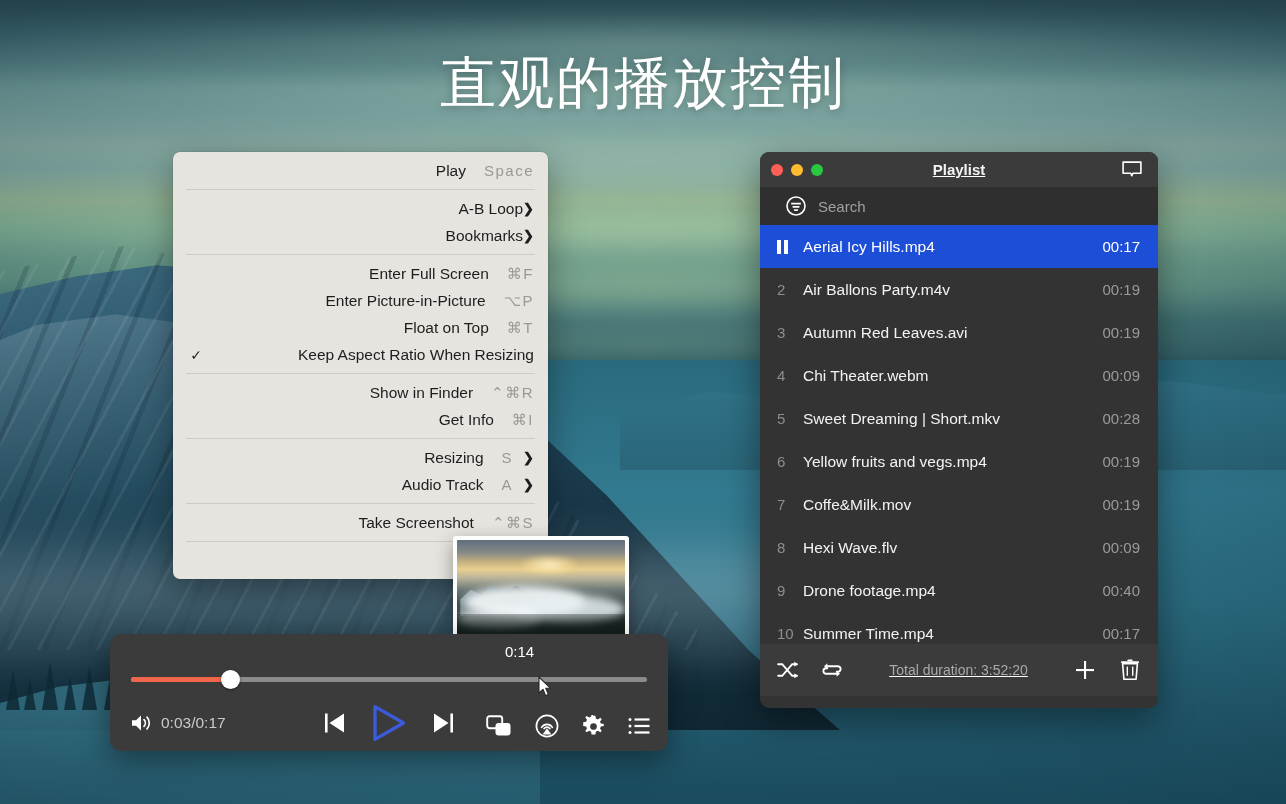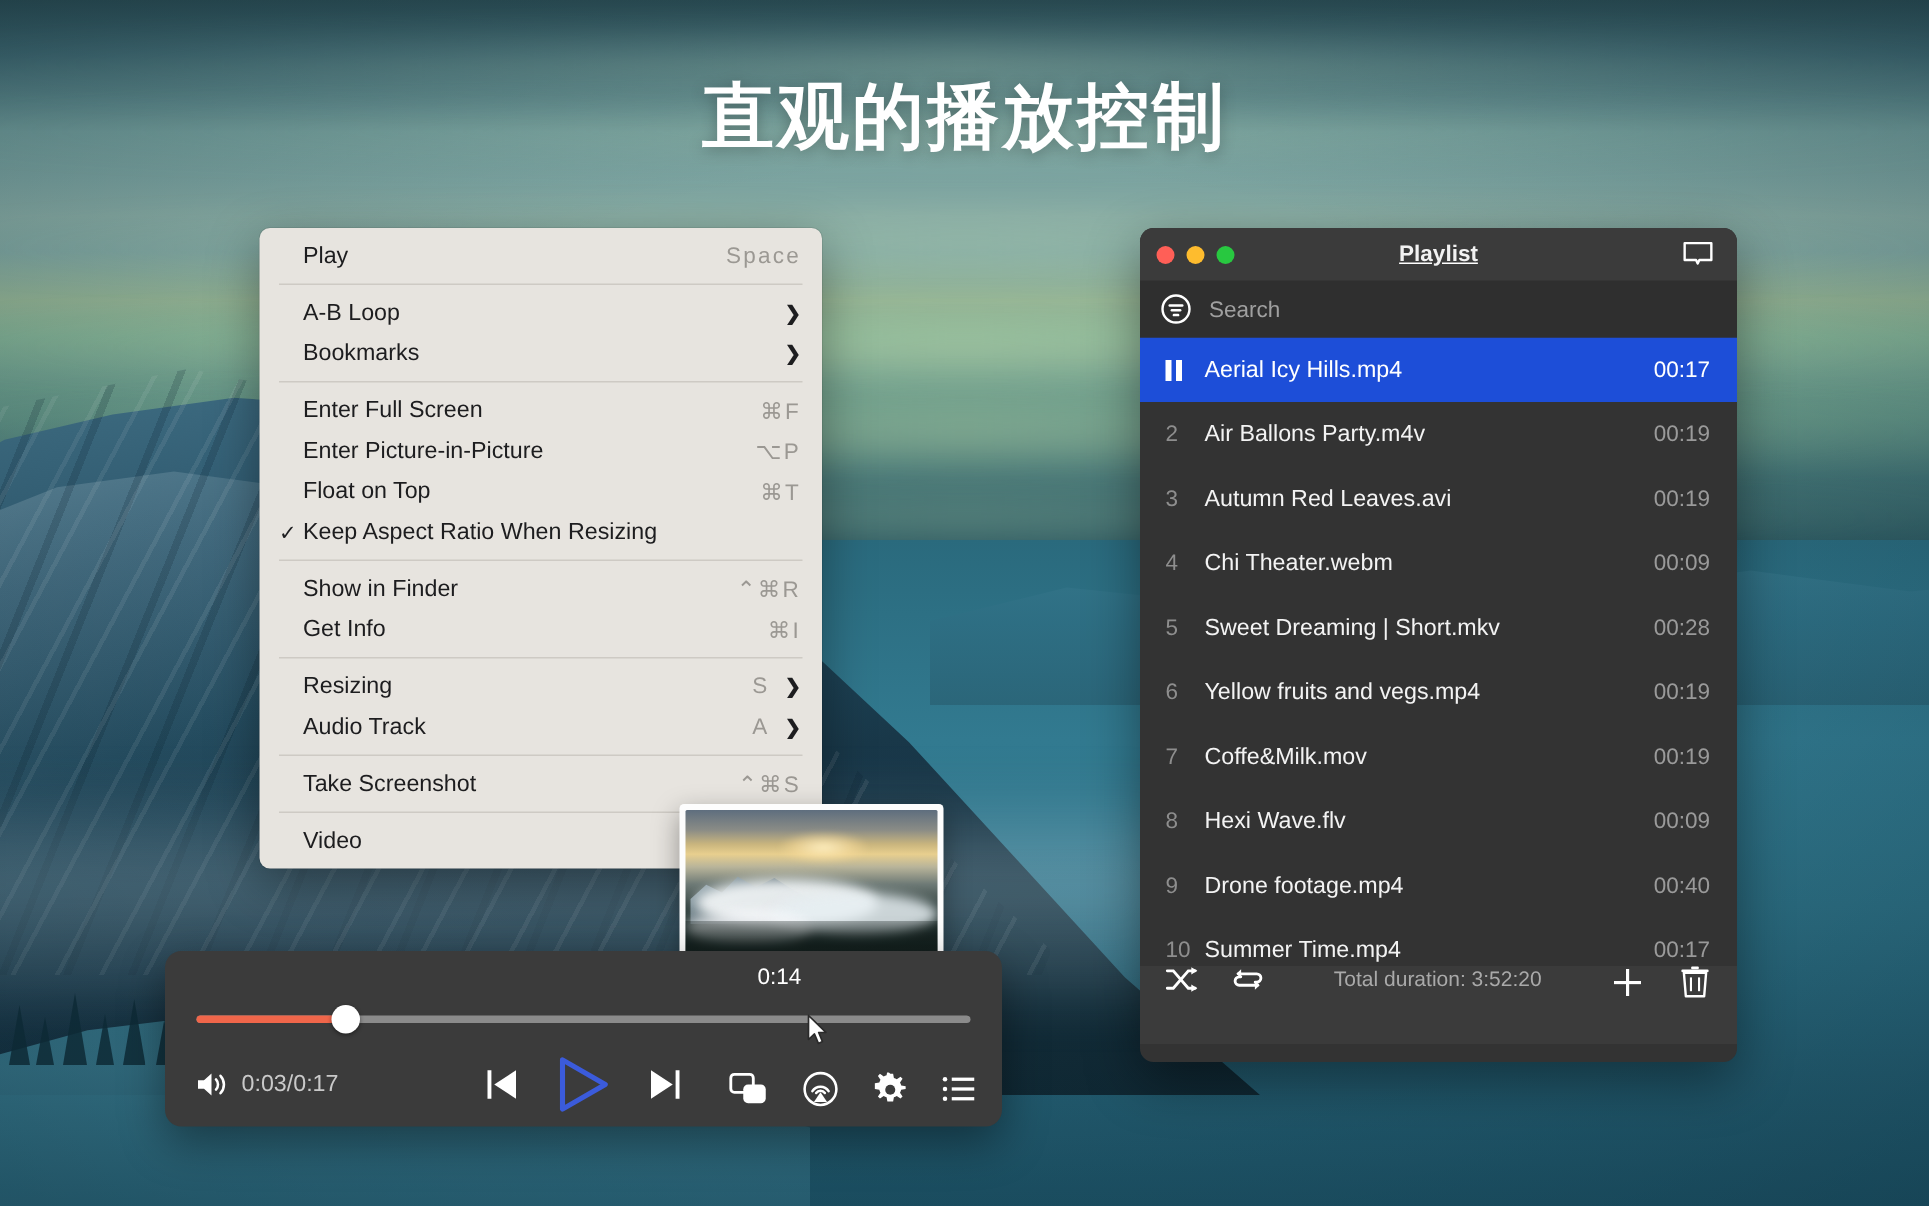--- a/index.html
+++ b/index.html
@@ -109,22 +109,22 @@
   .bg-vignette {
     position: absolute; inset: 0;
     background: radial-gradient(ellipse 85% 70% at 50% 42%, rgba(0,0,0,0) 40%, rgba(0,20,30,.30) 100%);
   }
 
   
   .headline {
     position: absolute; left: 0; top: 46px; width: 1286px;
     text-align: center;
     color: #ffffff;
-    font-size: 48px;
-    font-weight: 700;
+    font-size: 56px;
+    font-weight: 400;
     letter-spacing: 2px;
     text-shadow: 0 2px 10px rgba(0,0,0,.28);
   }
 
   
   .ctx-menu {
     position: absolute; left: 173px; top: 152px;
     width: 375px;
     background: #e7e4df;
     border-radius: 7px;
@@ -133,20 +133,21 @@
     font-size: 15.5px;
     color: #1d1d1f;
     overflow: hidden;
   }
   .ctx-item {
     position: relative;
     display: flex; align-items: center;
     height: 27px;
     padding: 0 14px 0 13px;
     white-space: nowrap;
+    text-align: right;
   }
   .ctx-check {
     width: 16px; flex: 0 0 16px;
     font-size: 14px; line-height: 1;
     color: #1d1d1f;
   }
   .ctx-label { flex: 1 1 auto; }
   .ctx-key {
     color: #9b9893;
     font-size: 15px;
@@ -291,21 +292,21 @@
     width: 100%; text-align: center;
     font-size: 15px; font-weight: 600; color: #f2f2f2;
   }
   .pl-subtitle-btn {
     position: absolute; right: 16px; top: 9px;
   }
   .pl-search {
     height: 38px;
     background: #2f2f2f;
     display: flex; align-items: center;
-    padding: 0 14px;
+    padding: 0 26px;
     gap: 12px;
   }
   .pl-search-text {
     font-size: 15px; color: #a0a0a0;
   }
   .pl-list {
     height: 419px;
     overflow: hidden;
   }
   .pl-row {
@@ -337,23 +338,24 @@
   .pause-glyph {
     width: 26px; flex: 0 0 26px;
     display: flex; align-items: center; gap: 3px;
   }
   .pause-glyph i {
     display: block; width: 4px; height: 14px; background: #fff;
   }
   .pl-footer {
     height: 52px;
     background: #3b3b3b;
-    display: flex; align-items: flex-start;
+    display: flex; align-items: center;
     padding: 0 18px 0 17px;
     gap: 0;
+    text-decoration: underline;
   }
   .pl-total {
     flex: 1 1 auto;
     text-align: center;
     font-size: 14px;
     color: #a9a9a9;
   }
   .ftr-left { display: flex; align-items: center; gap: 22px; }
   .ftr-right { display: flex; align-items: center; gap: 24px; }
   svg { display: block; }

